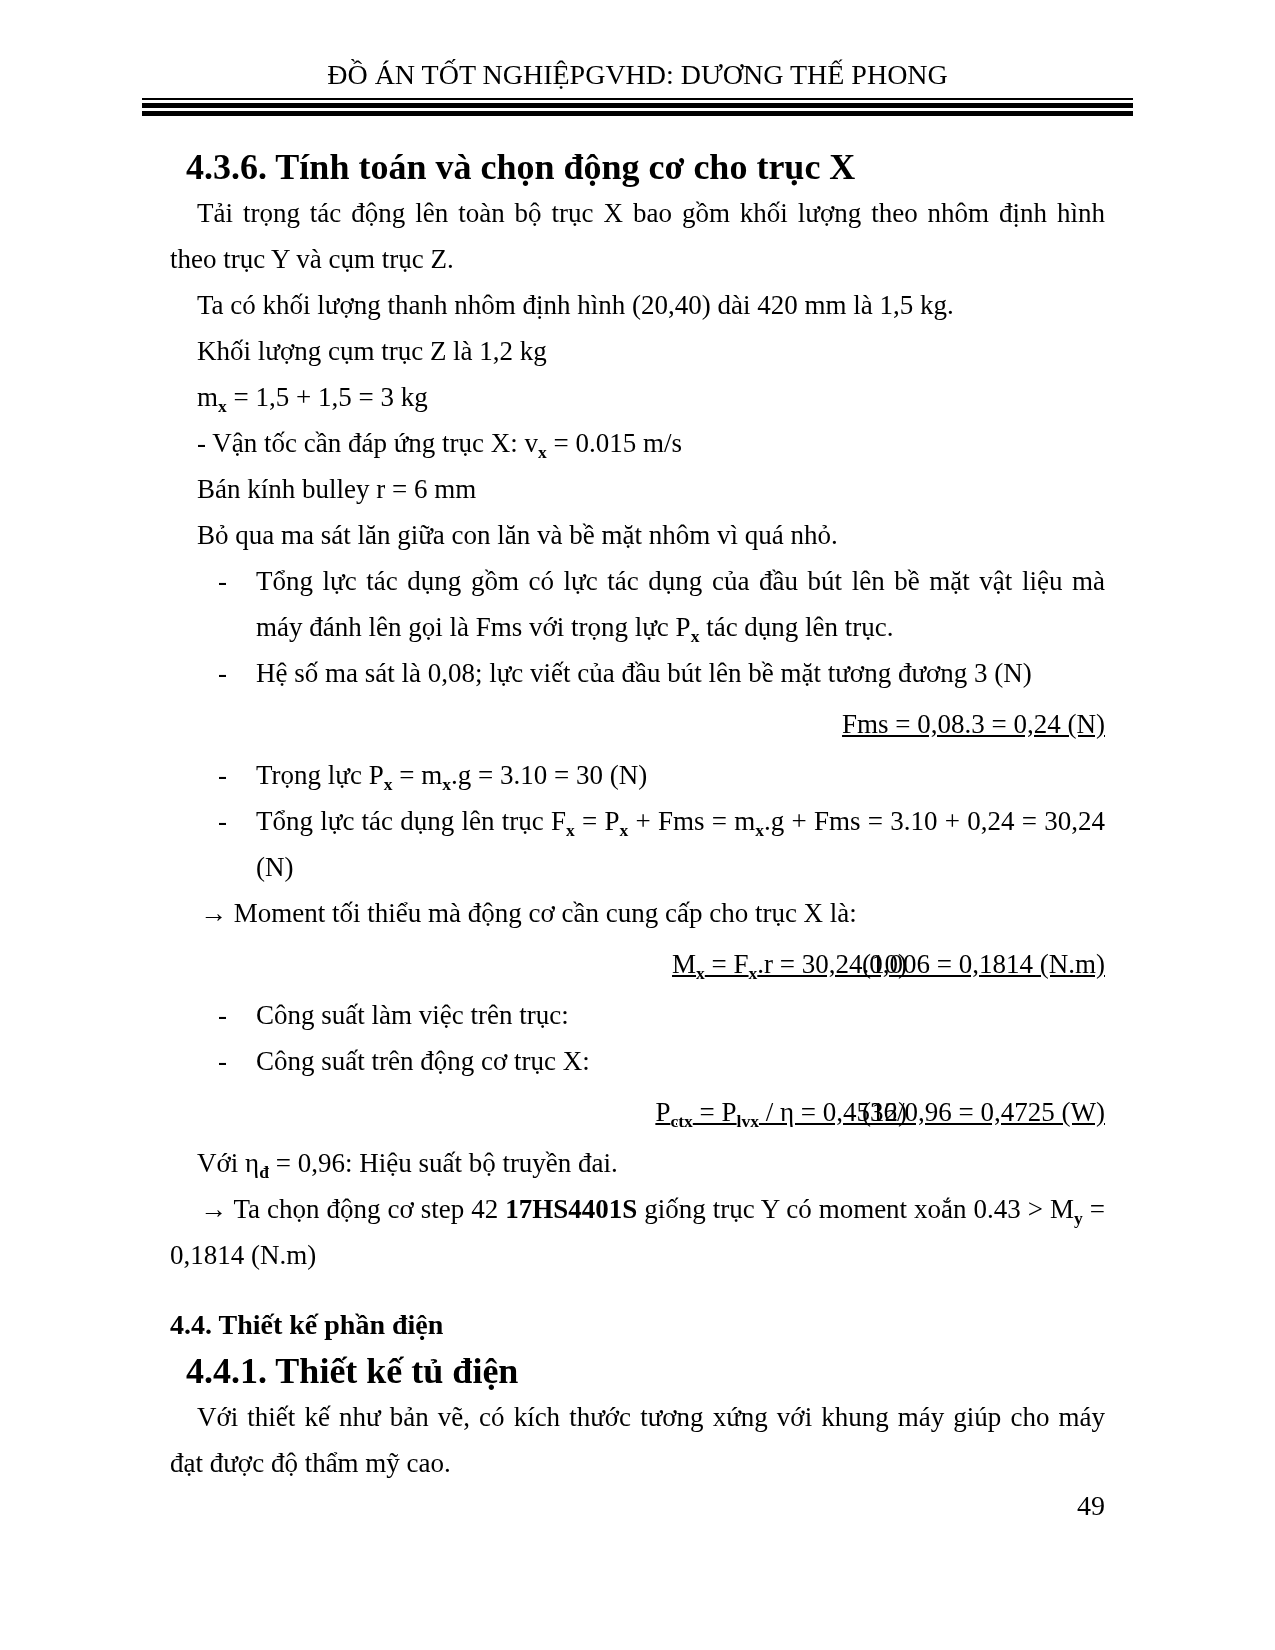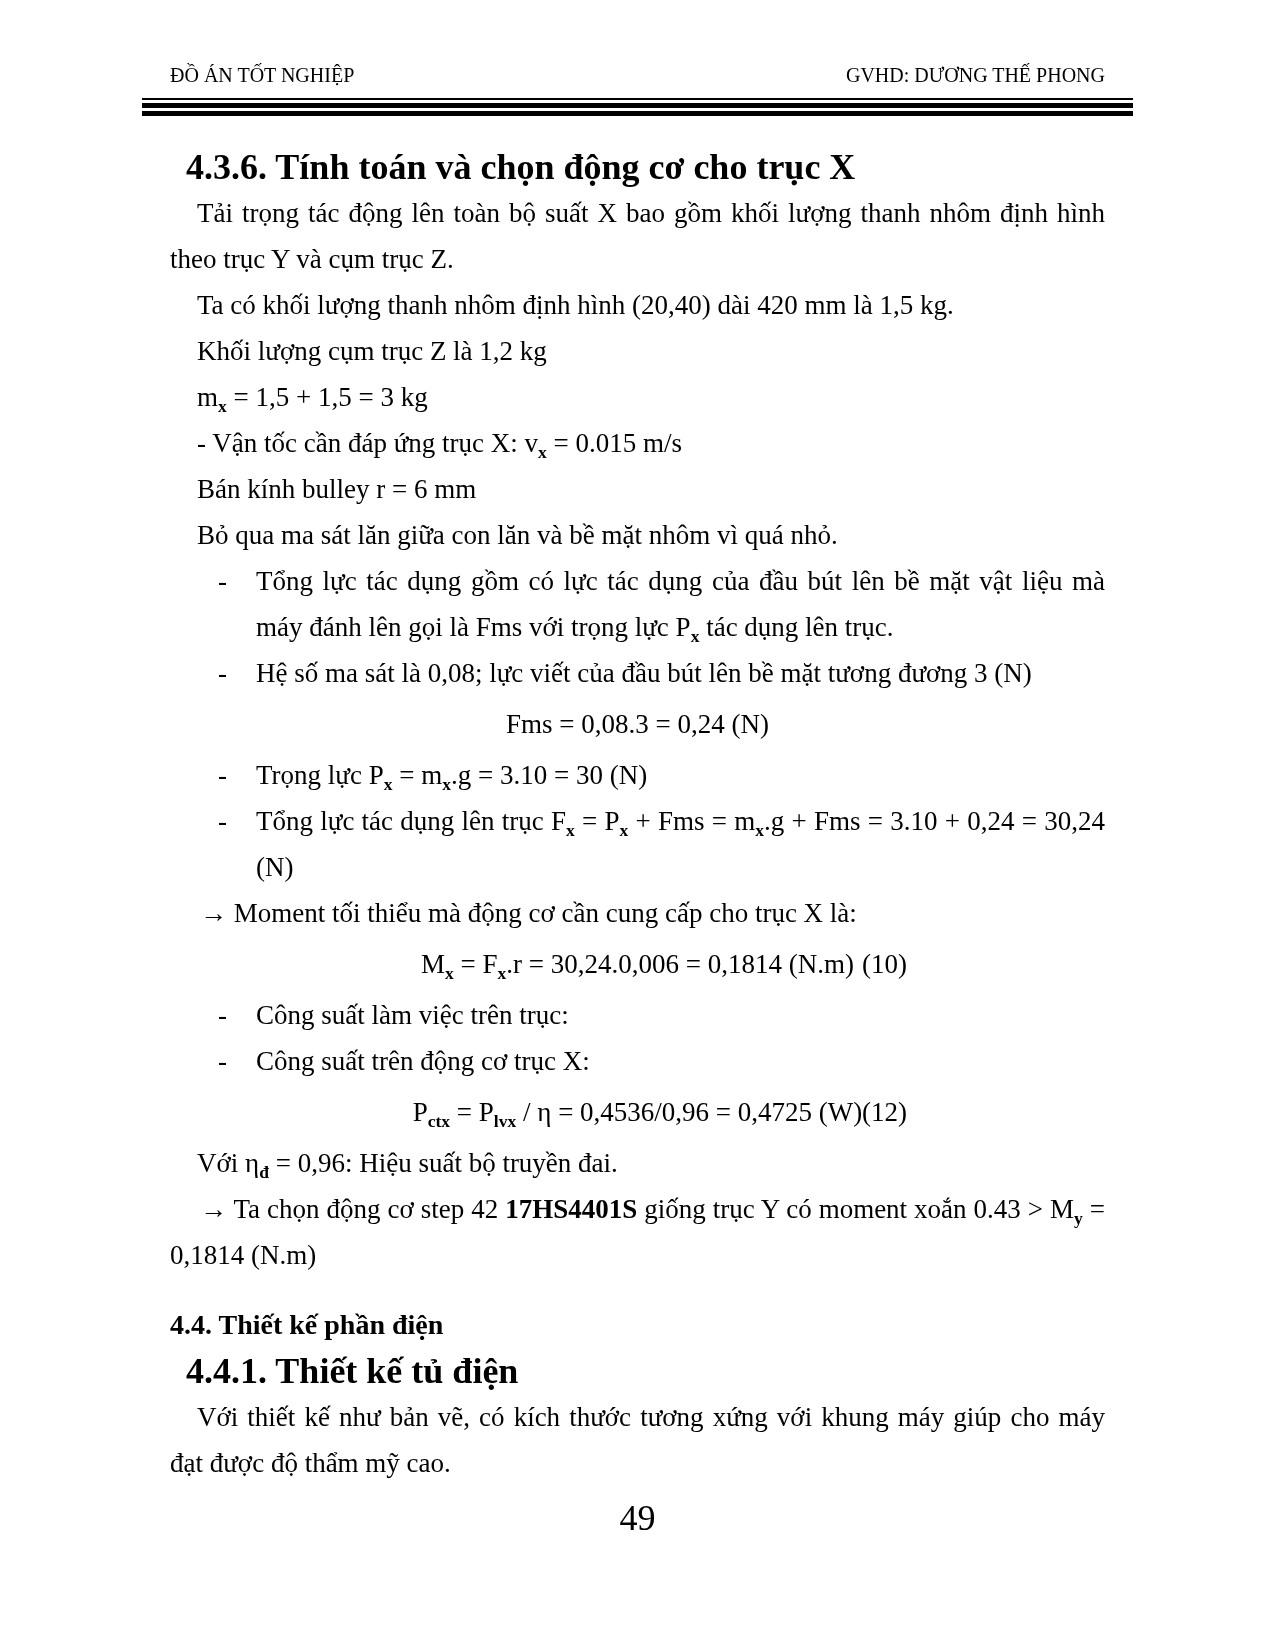--- a/index.html
+++ b/index.html
@@ -14,65 +14,65 @@
     box-sizing: border-box;
     padding: 58px 170px 0 170px;
     background: #ffffff;
     color: #000000;
     font-family: "Liberation Serif", "DejaVu Serif", serif;
     font-size: 27px;
     overflow: hidden;
   }
   .page-header {
     display: flex;
-    justify-content: space-between;
-    font-size: 20px;
+    justify-content: center;
+    font-size: 28px;
     line-height: 34px;
   }
   .header-rule { margin: 6px -28px 0 -28px; }
   .header-rule .t1 { border-top: 2px solid #000; margin-bottom: 3px; }
   .header-rule .t2 { border-top: 5px solid #000; margin-bottom: 3px; }
   .header-rule .t3 { border-top: 5px solid #000; }
   .doc {
     margin-top: 28px;
     line-height: 46px;
     text-align: justify;
   }
   .blk { margin: 0; }
   .h1, .h3 { font-weight: bold; padding-left: 16px; text-align: left; font-size: 36px; }
   .h2 { font-weight: bold; text-align: left; font-size: 28px; margin-top: 24px; }
   .p  { text-indent: 27px; }
   .pa { text-indent: 30px; }
   .li { position: relative; padding-left: 86px; }
   .li .marker { position: absolute; left: 48px; }
-  .eq { text-align: center; position: relative; margin: 5px 0; }
+  .eq { text-align: right; position: relative; margin: 5px 0; text-decoration: underline; }
   .eq .eqnum { position: absolute; right: 198px; }
   sub { font-size: 0.65em; font-weight: bold; line-height: 0; }
   b { font-weight: bold; }
-  .page-number { text-align: center; font-size: 36px; margin-top: 11px; }
+  .page-number { text-align: right; font-size: 28px; margin-top: 4px; }
 </style>
 </head>
 <body>
 
 <div class="page">
 
   <div class="page-header">
     <span>ĐỒ ÁN TỐT NGHIỆP</span>
     <span>GVHD: DƯƠNG THẾ PHONG</span>
   </div>
 
   <div class="header-rule">
     <div class="t1"></div>
     <div class="t2"></div>
     <div class="t3"></div>
   </div>
 
   <div class="doc" id="doc">
       <div class="blk h1">4.3.6. Tính toán và chọn động cơ cho trục X</div>
-      <div class="blk p">Tải trọng tác động lên toàn bộ suất X bao gồm khối lượng thanh nhôm định hình theo trục Y và cụm trục Z.</div>
+      <div class="blk p">Tải trọng tác động lên toàn bộ trục X bao gồm khối lượng theo nhôm định hình theo trục Y và cụm trục Z.</div>
       <div class="blk p">Ta có khối lượng thanh nhôm định hình (20,40) dài 420 mm là 1,5 kg.</div>
       <div class="blk p">Khối lượng cụm trục Z là 1,2 kg</div>
       <div class="blk p">m<sub>x</sub> = 1,5 + 1,5 = 3 kg</div>
       <div class="blk p">- Vận tốc cần đáp ứng trục X: v<sub>x</sub> = 0.015 m/s</div>
       <div class="blk p">Bán kính bulley r = 6 mm</div>
       <div class="blk p">Bỏ qua ma sát lăn giữa con lăn và bề mặt nhôm vì quá nhỏ.</div>
       <div class="blk li"><span class="marker">-</span><span>Tổng lực tác dụng gồm có lực tác dụng của đầu bút lên bề mặt vật liệu mà máy đánh lên gọi là Fms với trọng lực P<sub>x</sub> tác dụng lên trục.</span></div>
       <div class="blk li"><span class="marker">-</span><span>Hệ số ma sát là 0,08; lực viết của đầu bút lên bề mặt tương đương 3 (N)</span></div>
       <div class="blk eq">Fms = 0,08.3 = 0,24 (N)</div>
       <div class="blk li"><span class="marker">-</span><span>Trọng lực P<sub>x</sub> = m<sub>x</sub>.g = 3.10 = 30 (N)</span></div>

